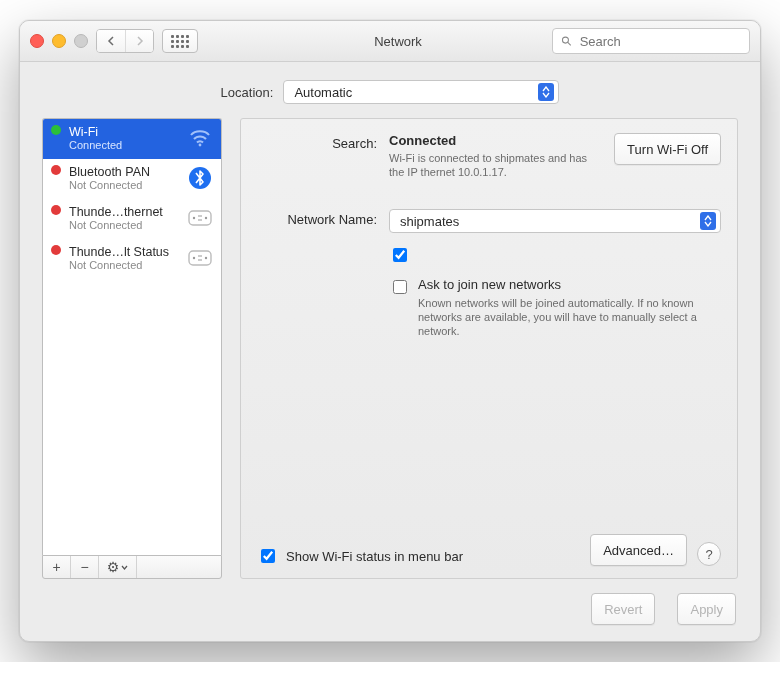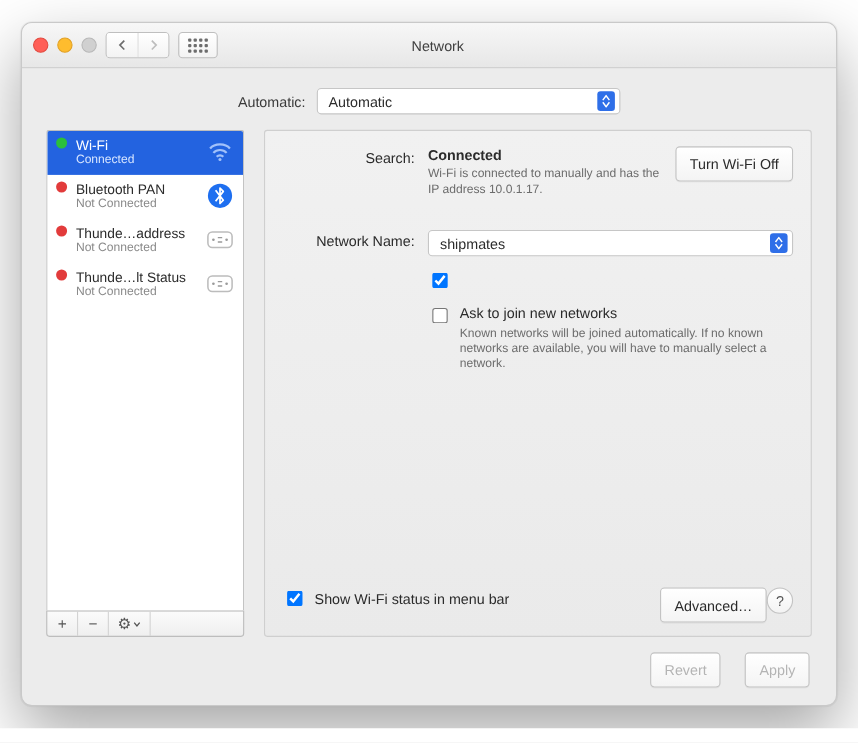--- a/index.html
+++ b/index.html
@@ -42,21 +42,21 @@
   .detail{flex:1;background:linear-gradient(#f1f1f1,#eaeaea);border:1px solid #cfcfcf;border-radius:3px;padding:14px 16px 12px 16px;display:flex;flex-direction:column;}
   .row{display:flex;gap:12px;margin-bottom:12px;}
   .row .lab{width:120px;text-align:right;padding-top:3px;}
   .row .val{flex:1;}
   .pushbtn{background:linear-gradient(#ffffff,#f4f4f4);border:1px solid #c3c3c3;border-radius:4px;padding:2px 12px;height:32px;font-size:13px;color:#2b2b2b;box-shadow:0 1px 0 rgba(0,0,0,.04);}
   .pushbtn.disabled{color:#b4b4b4;margin-left:12px;}
   .desc{font-size:11px;color:#6c6c6c;line-height:14px;margin-top:3px;max-width:280px;}
   .chk{display:flex;align-items:center;gap:8px;}
   .chk input{width:14px;height:14px;}
   .spacer{flex:1;}
-  .bottom{display:flex;align-items:flex-start;}
+  .bottom{display:flex;align-items:flex-end;gap:10px;}
   .help{width:22px;height:22px;border:1px solid #c3c3c3;border-radius:50%;display:flex;align-items:center;justify-content:center;background:linear-gradient(#fff,#f3f3f3);font-size:13px;color:#555;}
   .footer{display:flex;justify-content:flex-end;gap:10px;padding-right:2px;}
   .wifi-ico{opacity:.85;}
 </style>
 </head>
 <body>
 
 <div class="window">
   <div class="titlebar">
     <div class="traffic">
@@ -86,25 +86,32 @@
           <span></span>
           <span></span>
           <span></span>
           <span></span>
           <span></span>
           <span></span>
           <span></span>
         </div>
     </div>
     <div class="title">Network</div>
+    <div class="search">
+      <svg width="12" height="12" viewBox="0 0 12 12">
+          <circle cx="5" cy="5" r="3.4" stroke="#8a8a8a" stroke-width="1.2" fill="none"></circle>
+          <line x1="7.6" y1="7.6" x2="11" y2="11" stroke="#8a8a8a" stroke-width="1.2"></line>
+        </svg>
+      <input placeholder="Search" style="">
+    </div>
   </div>
 
   <div class="body">
     <div class="loc-row">
-      <span class="label">Automatic:</span>
+      <span class="label">Location:</span>
       <div class="popup" style="min-width:260px">
         <span>Automatic</span>
         <span class="arrows">
           <svg width="8" height="6">
               <path d="M1 5 L4 1 L7 5" stroke="#fff" stroke-width="1.3" fill="none"></path>
             </svg>
           <svg width="8" height="6">
               <path d="M1 1 L4 5 L7 1" stroke="#fff" stroke-width="1.3" fill="none"></path>
             </svg>
         </span>
@@ -138,21 +145,21 @@
             <span class="ico">
               <svg width="24" height="24" viewBox="0 0 24 24">
                   <circle cx="12" cy="12" r="11" fill="#1e6ff0"></circle>
                   <path d="M8 7 L15 16 L12 19 L12 5 L15 8 L8 17" stroke="#fff" stroke-width="1.6" fill="none" stroke-linejoin="round"></path>
                 </svg>
             </span>
           </div>
           <div class="svc">
             <span class="dot red"></span>
             <div class="txt">
-              <div class="name">Thunde…address</div>
+              <div class="name">Thunde…thernet</div>
               <div class="sub">Not Connected</div>
             </div>
             <span class="ico">
               <svg width="24" height="20" viewBox="0 0 24 20">
                   <rect x="1" y="3" width="22" height="14" rx="4" fill="none" stroke="#bcbcbc" stroke-width="1.4"></rect>
                   <circle cx="6" cy="10" r="1.2" fill="#9a9a9a"></circle>
                   <circle cx="18" cy="10" r="1.2" fill="#9a9a9a"></circle>
                   <path d="M10 8 L14 8 M10 12 L14 12" stroke="#9a9a9a" stroke-width="1.2"></path>
                 </svg>
             </span>
@@ -186,21 +193,21 @@
           </button>
         </div>
       </div>
 
       <div class="detail">
         <div class="row">
           <div class="lab">Search:</div>
           <div class="val" style="display:flex;align-items:flex-start;gap:14px;">
             <div style="flex:1">
               <div style="font-weight:600">Connected</div>
-              <div class="desc">Wi-Fi is connected to manually and has the IP address 10.0.1.17.</div>
+              <div class="desc">Wi-Fi is connected to shipmates and has the IP thernet 10.0.1.17.</div>
             </div>
             <button class="pushbtn">Turn Wi-Fi Off</button>
           </div>
         </div>
 
         <div class="row" style="margin-top:18px;">
           <div class="lab">Network Name:</div>
           <div class="val">
             <div class="popup" style="min-width:230px">
               <span>shipmates</span>

